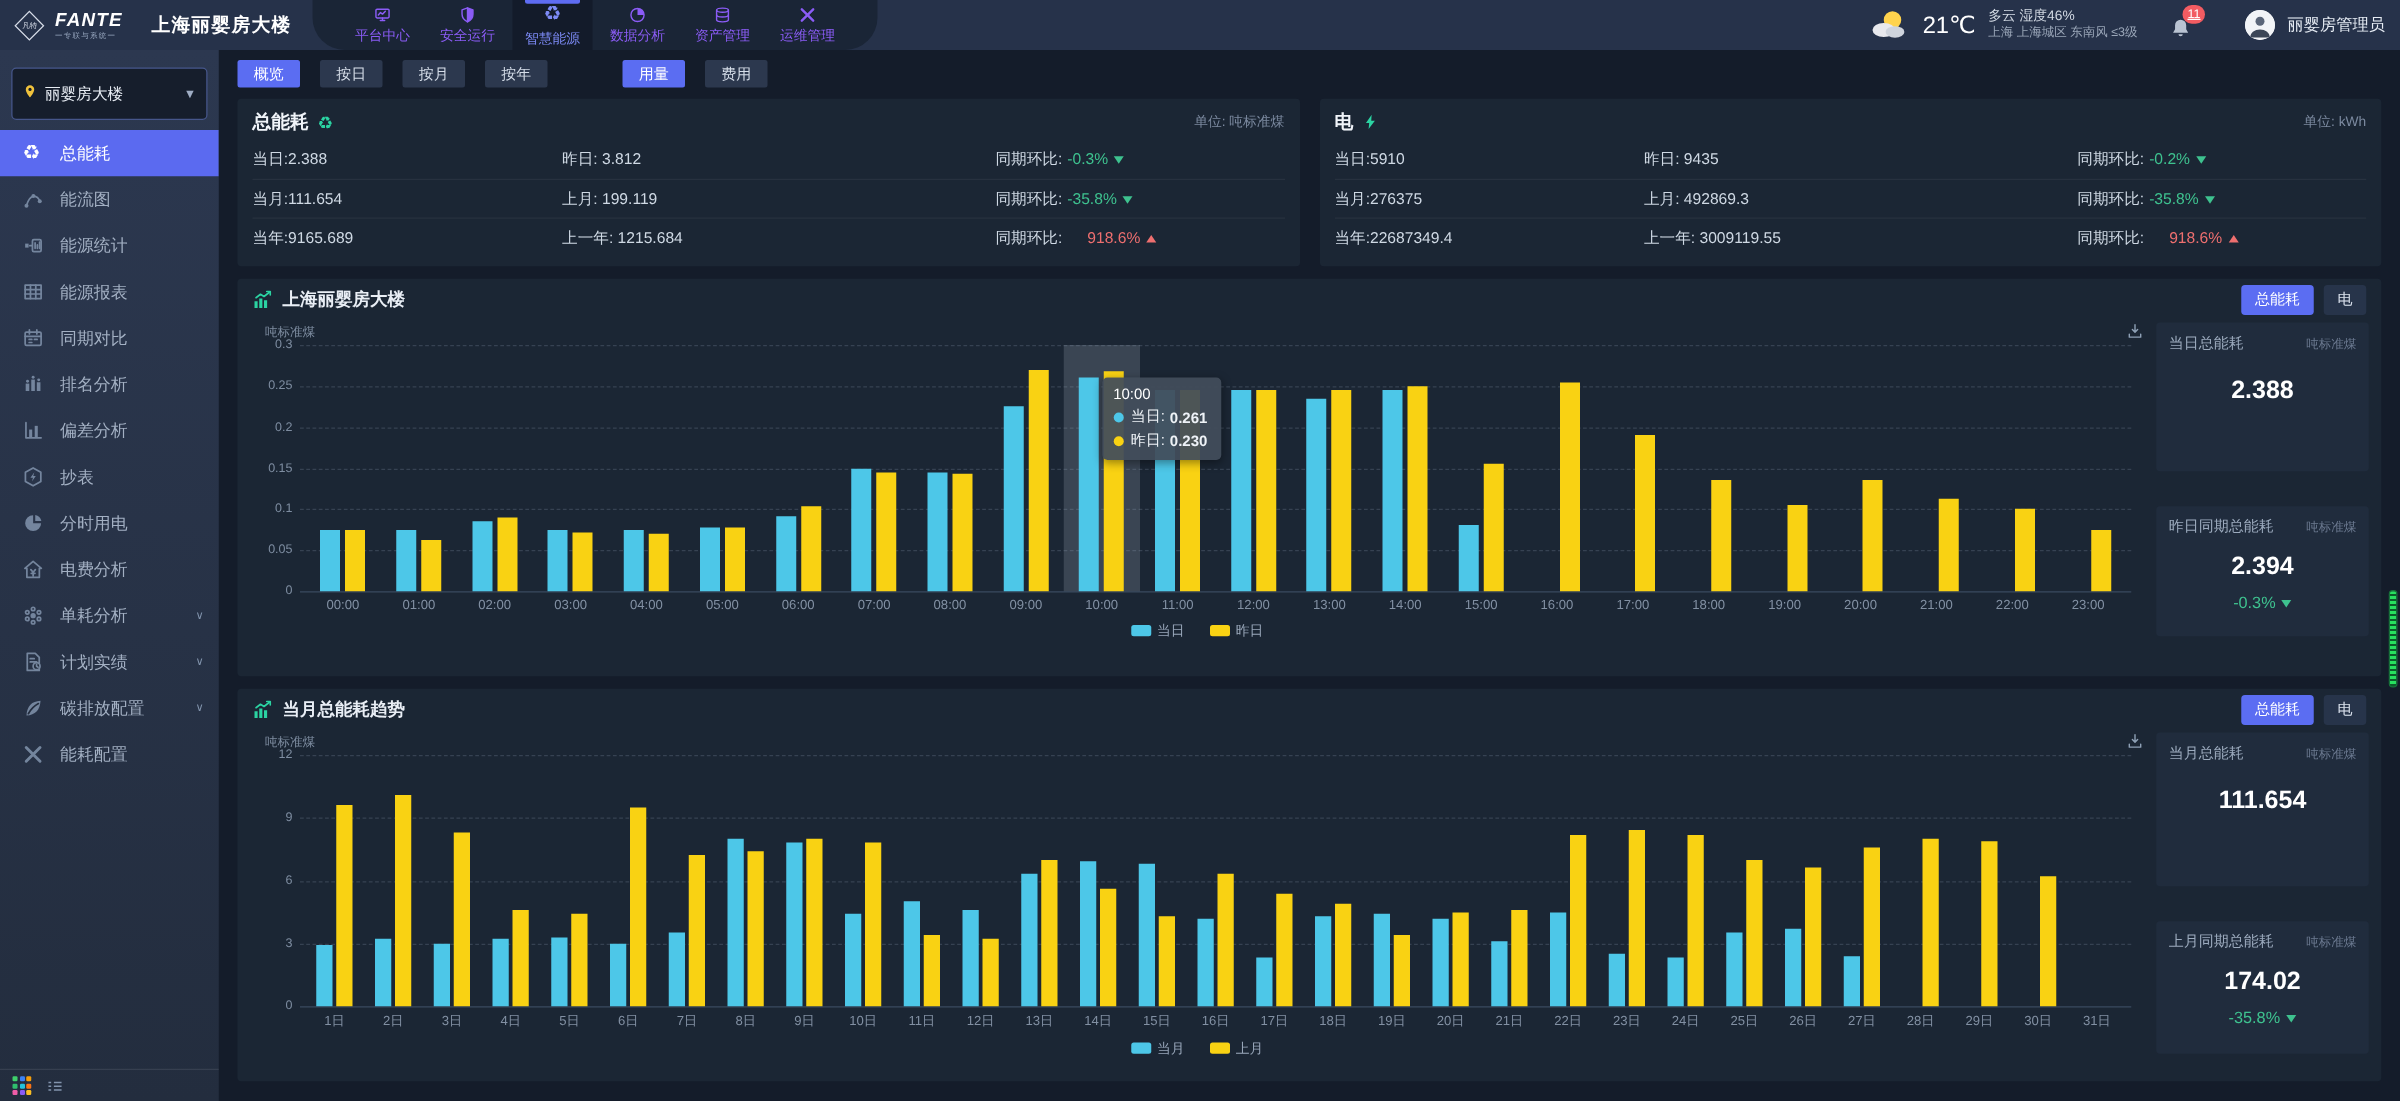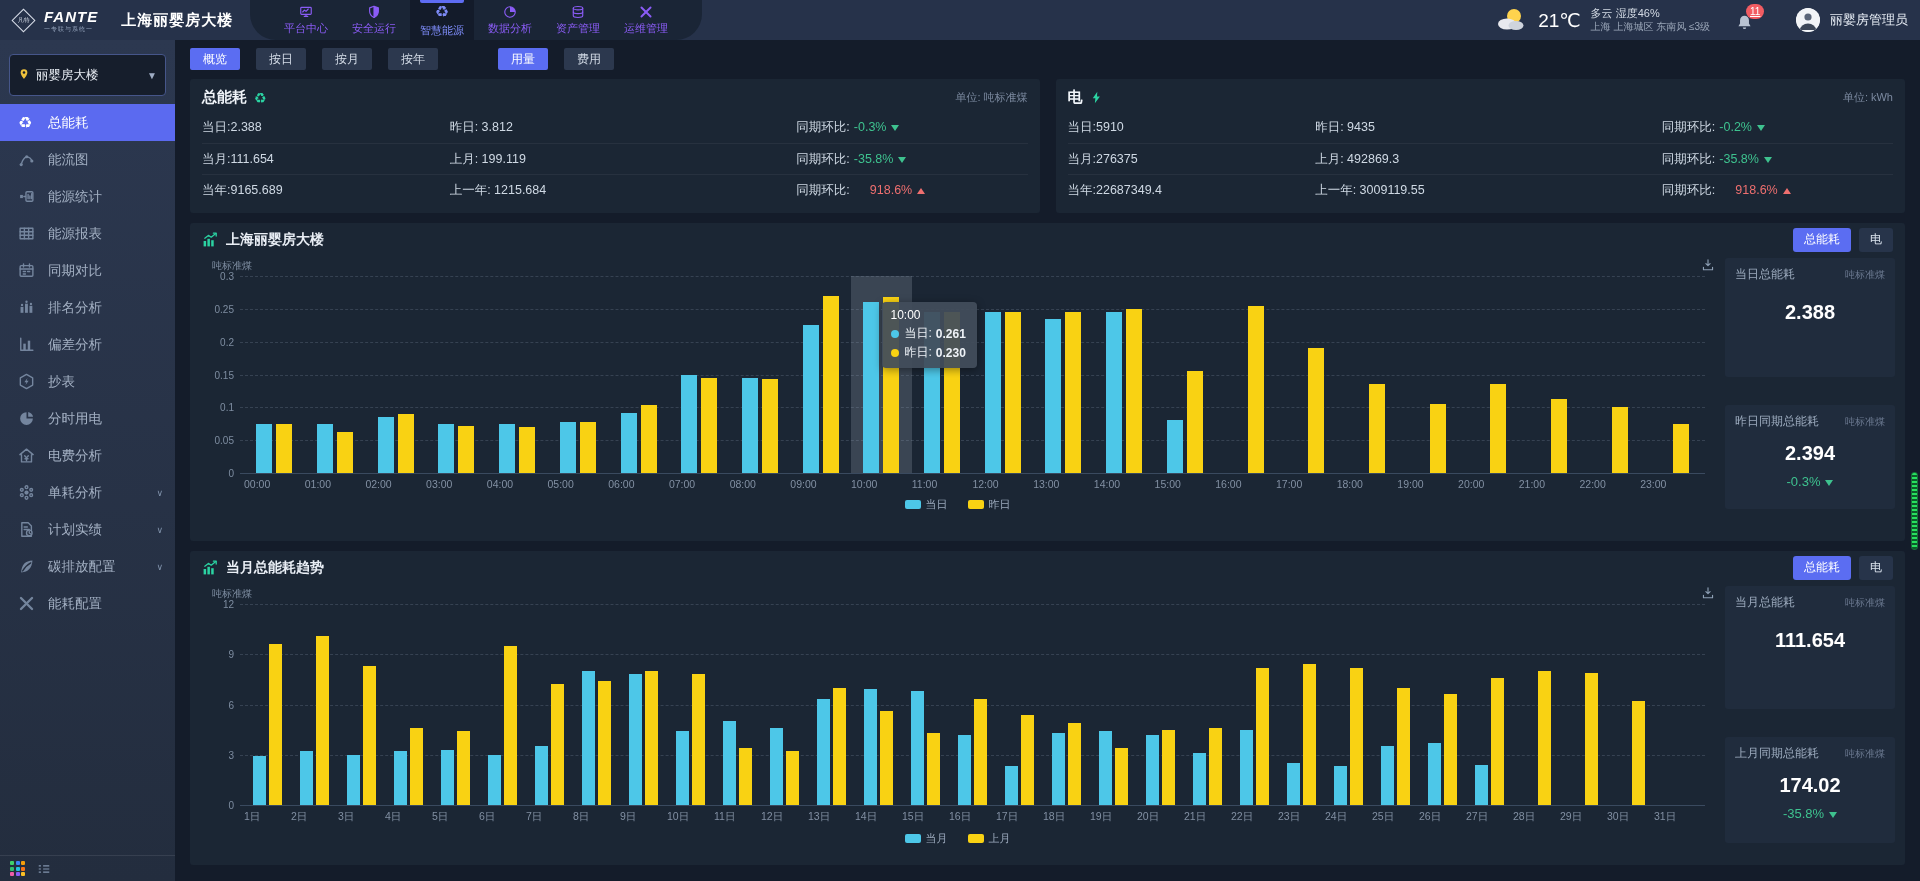--- a/index.html
+++ b/index.html
@@ -100,21 +100,21 @@
   .ylabel { font-size:10px; color:#7e8da1; margin:3px 0 3px 12px; }
   .plot { position:relative; margin:2px 10px 0 40px; border-bottom:1px solid #3a4a5f; }
   .gline { position:absolute; left:0; right:0; height:0; border-top:1px dashed rgba(125,140,160,.28); }
   .ytick { position:absolute; left:-38px; width:32px; text-align:right; font-size:10px; color:#7e8da1;
     transform:translateY(-50%); }
   .bars-row { position:absolute; inset:0; display:flex; align-items:flex-end; padding:0 4px; }
   .bgroup { flex:1; height:100%; display:flex; justify-content:center; align-items:flex-end; position:relative; }
   .bgroup.hl { background:rgba(168,180,196,.22); }
   .bar { display:inline-block; }
   .xlabels { display:flex; margin:4px 10px 0 40px; padding:0 4px; }
-  .xlabels span { flex:1; font-size:10.5px; color:#8290a3; white-space:nowrap; }
+  .xlabels span { flex:1; text-align:center; font-size:10.5px; color:#8290a3; white-space:nowrap; }
   .legend { display:flex; justify-content:center; gap:20px; margin-top:7px; height:14px; }
   .lg-item { display:flex; align-items:center; font-size:11px; color:#9aa8bb; cursor:pointer; }
   .lg-sw { width:16px; height:9px; border-radius:2px; margin-right:5px; }
   .ctooltip { position:absolute; z-index:6; background:rgba(66,76,90,.94); border-radius:4px;
     padding:6px 11px 7px 9px; font-size:12px; color:#eef2f7; box-shadow:0 2px 8px rgba(0,0,0,.4); white-space:nowrap; }
   .ctt-title { color:#fff; margin-bottom:3px; }
   .ctt-row { display:flex; align-items:center; margin-top:2px; }
   .ctt-dot { width:8px; height:8px; border-radius:50%; margin-right:6px; }
   .ctt-val { font-weight:bold; margin-left:4px; }
 

